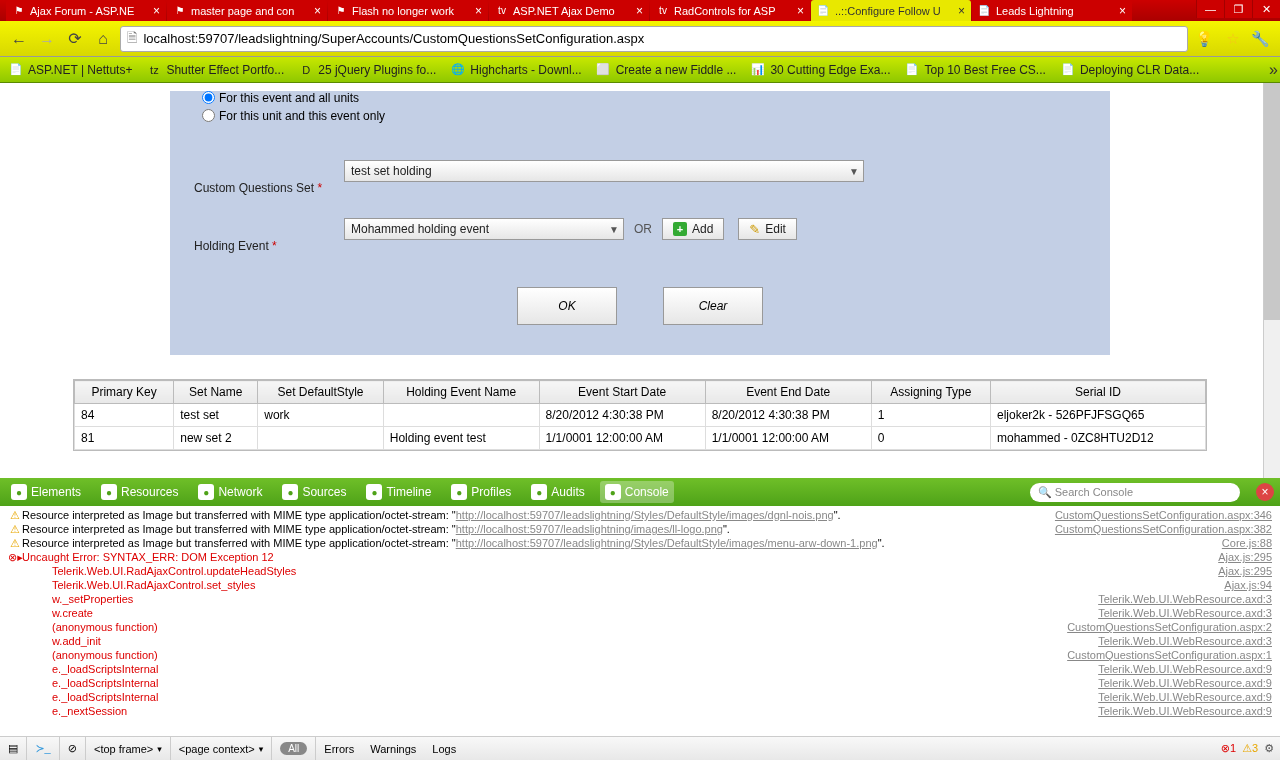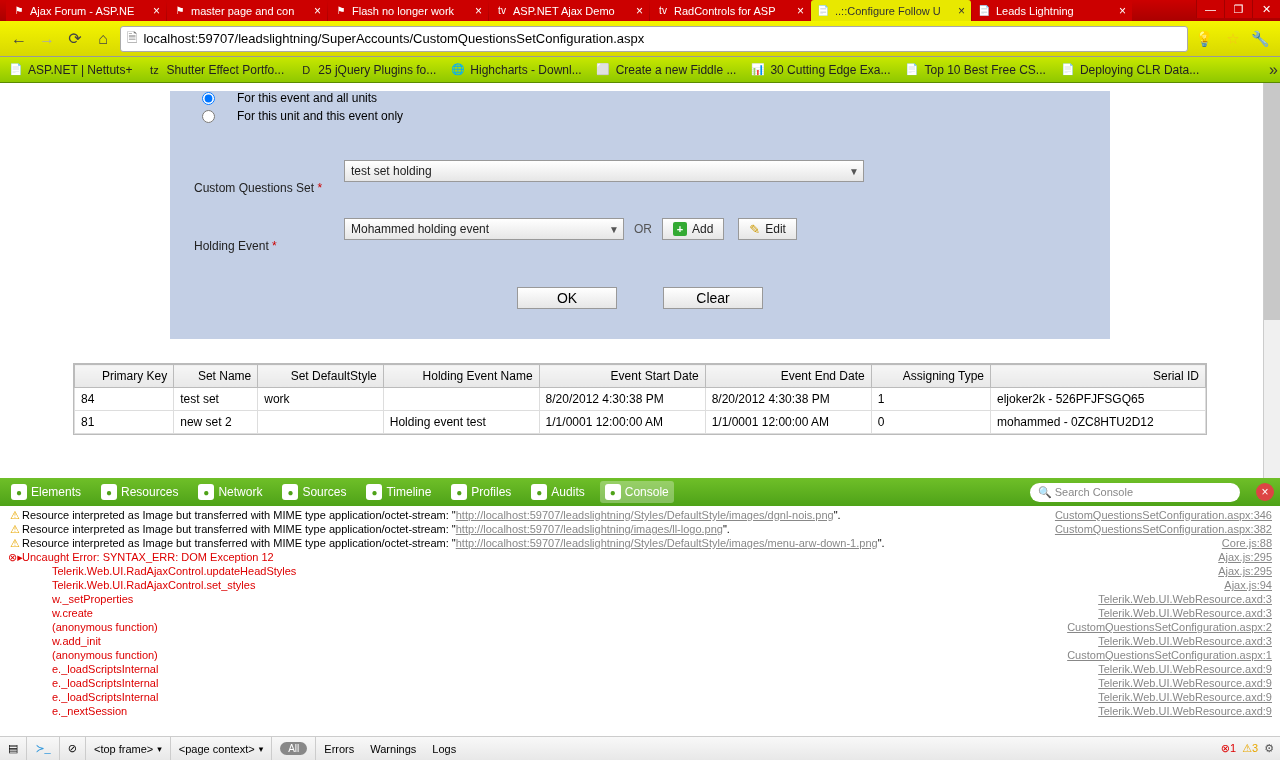--- a/index.html
+++ b/index.html
@@ -30,38 +30,38 @@
 .bm { display:flex; align-items:center; gap:4px; cursor:pointer; }
 .bm .ico { width:16px; height:16px; display:inline-flex; align-items:center; justify-content:center; font-size:11px; }
 
 
 .page-wrap { position:relative; height:395px; overflow:hidden; background:#fff; }
 .scrollbar-v { position:absolute; right:0; top:0; width:17px; height:100%; background:#f0f0f0; border-left:1px solid #ccc; }
 .scrollbar-v .thumb { position:absolute; top:0; height:60%; width:100%; background:#c8c8c8; }
 .form-panel { margin:0 auto 0; width:940px; background:#c3cfe5; padding:0 24px 30px; position:relative; top:-6px; }
 .form-row { display:flex; align-items:center; font-size:12px; color:#222; margin:6px 0; }
 .radio-group { margin-top:14px; }
-.radio-row { display:flex; align-items:center; gap:22px; font-size:12px; margin:4px 0 4px 8px; }
+.radio-row { display:flex; align-items:flex-start; gap:4px; font-size:12px; margin:4px 0 4px 8px; }
 .label-col { width:150px; font-size:12px;margin-top:34px; }
 .req { color:#c00; }
 .select-box { background:linear-gradient(#fff,#e6e6e6); border:1px solid #999; height:22px; display:flex; align-items:center; padding:0 6px; font-size:12px; position:relative; cursor:pointer; }
 .select-box.wide { width:520px; }
 .select-box.med { width:280px; }
 .select-box .arrow { position:absolute; right:4px; font-size:10px; color:#555; }
 .or-text { margin:0 10px; font-size:12px; color:#555; }
 .xbtn { background:linear-gradient(#fff,#e6e6e6); border:1px solid #999; height:22px; padding:0 10px; display:inline-flex; align-items:center; gap:5px; font-size:12px; cursor:pointer; }
 .plus-ico { width:14px; height:14px; background:#3a3; color:#fff; display:inline-flex; align-items:center; justify-content:center; font-size:11px; font-weight:bold; border-radius:2px; }
 .pencil-ico { color:#c90; font-size:13px; }
 .okcancel { display:flex; gap:46px; justify-content:center; margin-top:34px; }
-.okcancel button { width:100px; height:22px; background:linear-gradient(#fff,#e6e6e6); border:1px solid #999; font-size:14px; cursor:pointer; }
+.okcancel button { width:100px; height:38px; background:linear-gradient(#fff,#e6e6e6); border:1px solid #999; font-size:12px; cursor:pointer;font-style:italic; }
 
 
 .grid { width:1134px; margin:18px auto 0; border:1px solid #bbb; font-size:12px; }
 .grid table { width:100%; border-collapse:collapse; }
-.grid th { background:linear-gradient(#f6f6f6,#e8e8e8); border:1px solid #bbb; padding:4px 6px; text-align:right; font-weight:normal; font-size:12px; }
+.grid th { background:linear-gradient(#f6f6f6,#e8e8e8); border:1px solid #bbb; padding:4px 6px; text-align:center; font-weight:normal; font-size:12px; }
 .grid td { border:1px solid #ddd; padding:4px 6px; }
 
 
 .devtools { position:absolute; bottom:0; left:0; right:0; top:478px; display:flex; flex-direction:column; background:#fff; }
 .dt-bar { background:linear-gradient(#6fbf28,#4ea218); height:28px; display:flex; align-items:center; padding:0 6px; gap:10px; }
 .dt-tab { display:flex; align-items:center; gap:4px; color:#fff; font-size:12px; padding:3px 5px; cursor:pointer; border-radius:3px; }
 .dt-tab.active { background:rgba(255,255,255,.3); }
 .dt-tab .ico { width:16px; height:16px; background:#fff; border-radius:3px; display:inline-flex; align-items:center; justify-content:center; font-size:10px; color:#4ea218; }
 .dt-search { margin-left:auto; background:#fff; border-radius:10px; height:19px; width:210px; display:flex; align-items:center; padding:0 8px; font-size:11px; color:#888; }
 .dt-close { color:#fff; background:#d44; width:18px; height:18px; border-radius:9px; display:flex; align-items:center; justify-content:center; font-size:12px; margin-left:6px; cursor:pointer; }

